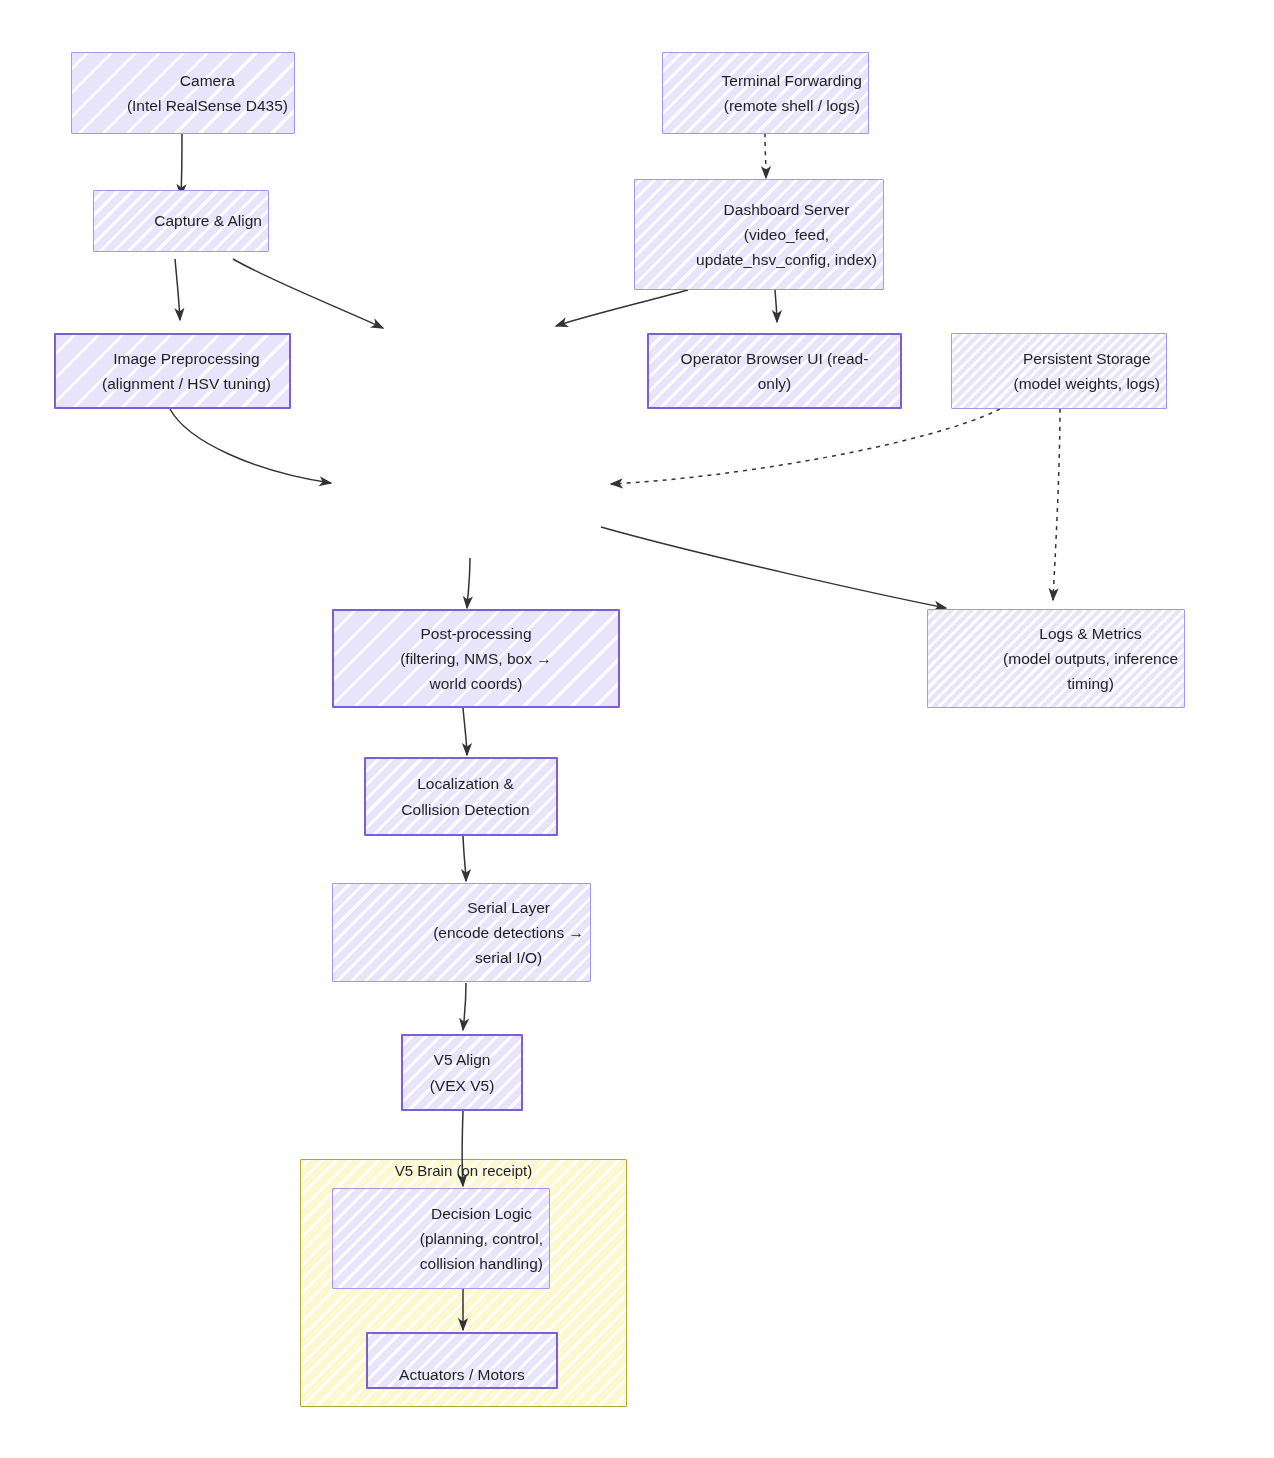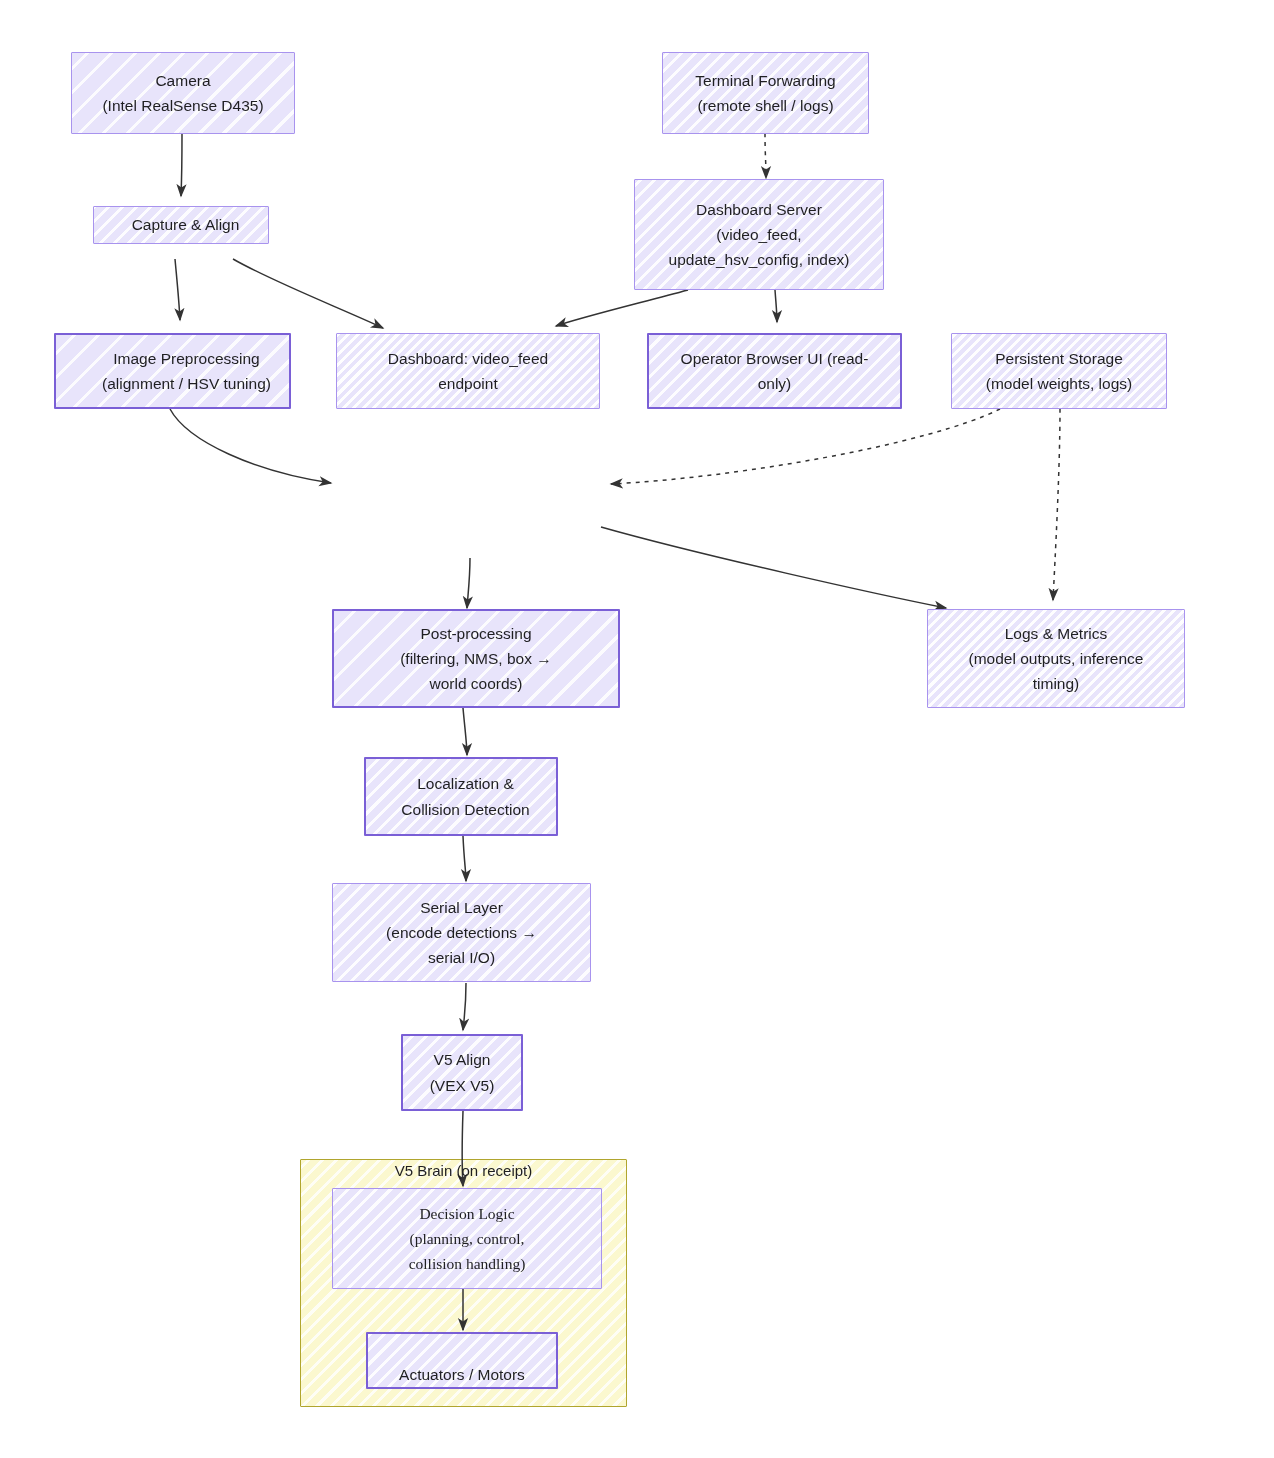--- a/index.html
+++ b/index.html
@@ -84,20 +84,21 @@
       rgba(255,255,255,0.95) 7px
     );
   }
   .border-deep {
     border-color: #7a5fd6;
     border-width: 2px;
   }
   .border-soft {
     border-color: #a893ee;
     border-width: 1.4px;
+    justify-content: flex-end;
   }
   
   .cluster {
     position: absolute;
     box-sizing: border-box;
     border: 1.6px solid #b0a52e;
     background-color: #fbf8cf;
     z-index: 2;
     border-radius: 1px;
   }
@@ -176,39 +177,35 @@
   <div class="node hatch-light border-soft" style="left:71px; top:52px; width:224px; height:82px;">
     <span class="lbl">Camera
 (Intel RealSense D435)</span>
   </div>
 
   <div class="node hatch-med border-soft" style="left:662px; top:52px; width:207px; height:82px;">
     <span class="lbl">Terminal Forwarding
 (remote shell / logs)</span>
   </div>
 
-  <div class="node hatch-med border-soft" style="left:93px; top:206px; width:176px; height:38px;padding-left:9px;">
+  <div class="node hatch-med border-soft" style="left:93px; top:190px; width:176px; height:62px;padding-left:9px;">
     <span class="lbl">Capture &amp; Align</span>
   </div>
 
   <div class="node hatch-med border-soft" style="left:634px; top:179px; width:250px; height:111px;">
     <span class="lbl">Dashboard Server
 (video_feed,
 update_hsv_config, index)</span>
   </div>
 
   <div class="node hatch-light border-deep" style="left:54px; top:333px; width:237px; height:76px;padding-left:28px;">
     <span class="lbl">Image Preprocessing
 (alignment / HSV tuning)</span>
   </div>
 
-  <div class="node hatch-dense border-soft" style="left:336px; top:333px; width:264px; height:76px;">
-    <span class="lbl">Dashboard: video_feed
-endpoint</span>
-  </div>
 
   <div class="node hatch-med border-deep" style="left:647px; top:333px; width:255px; height:76px;">
     <span class="lbl">Operator Browser UI (read-
 only)</span>
   </div>
 
   <div class="node hatch-dense border-soft" style="left:951px; top:333px; width:216px; height:76px;">
     <span class="lbl">Persistent Storage
 (model weights, logs)</span>
   </div>
@@ -235,21 +232,21 @@
     <span class="lbl">Serial Layer
 (encode detections →
 serial I/O)</span>
   </div>
 
   <div class="node hatch-med border-deep" style="left:401px; top:1034px; width:122px; height:77px;">
     <span class="lbl">V5 Align
 (VEX V5)</span>
   </div>
 
-  <div class="node hatch-med border-soft" style="left:332px; top:1188px; width:270px; height:101px;font-family:Liberation Serif, serif;">
+  <div class="node hatch-med border-soft" style="left:332px; top:1188px; width:218px; height:101px;">
     <span class="lbl">Decision Logic
 (planning, control,
 collision handling)</span>
   </div>
 
   <div class="node hatch-med border-deep" style="left:366px; top:1332px; width:192px; height:57px;align-items:flex-end;">
     <span class="lbl">Actuators / Motors</span>
   </div>
 
 </div>

